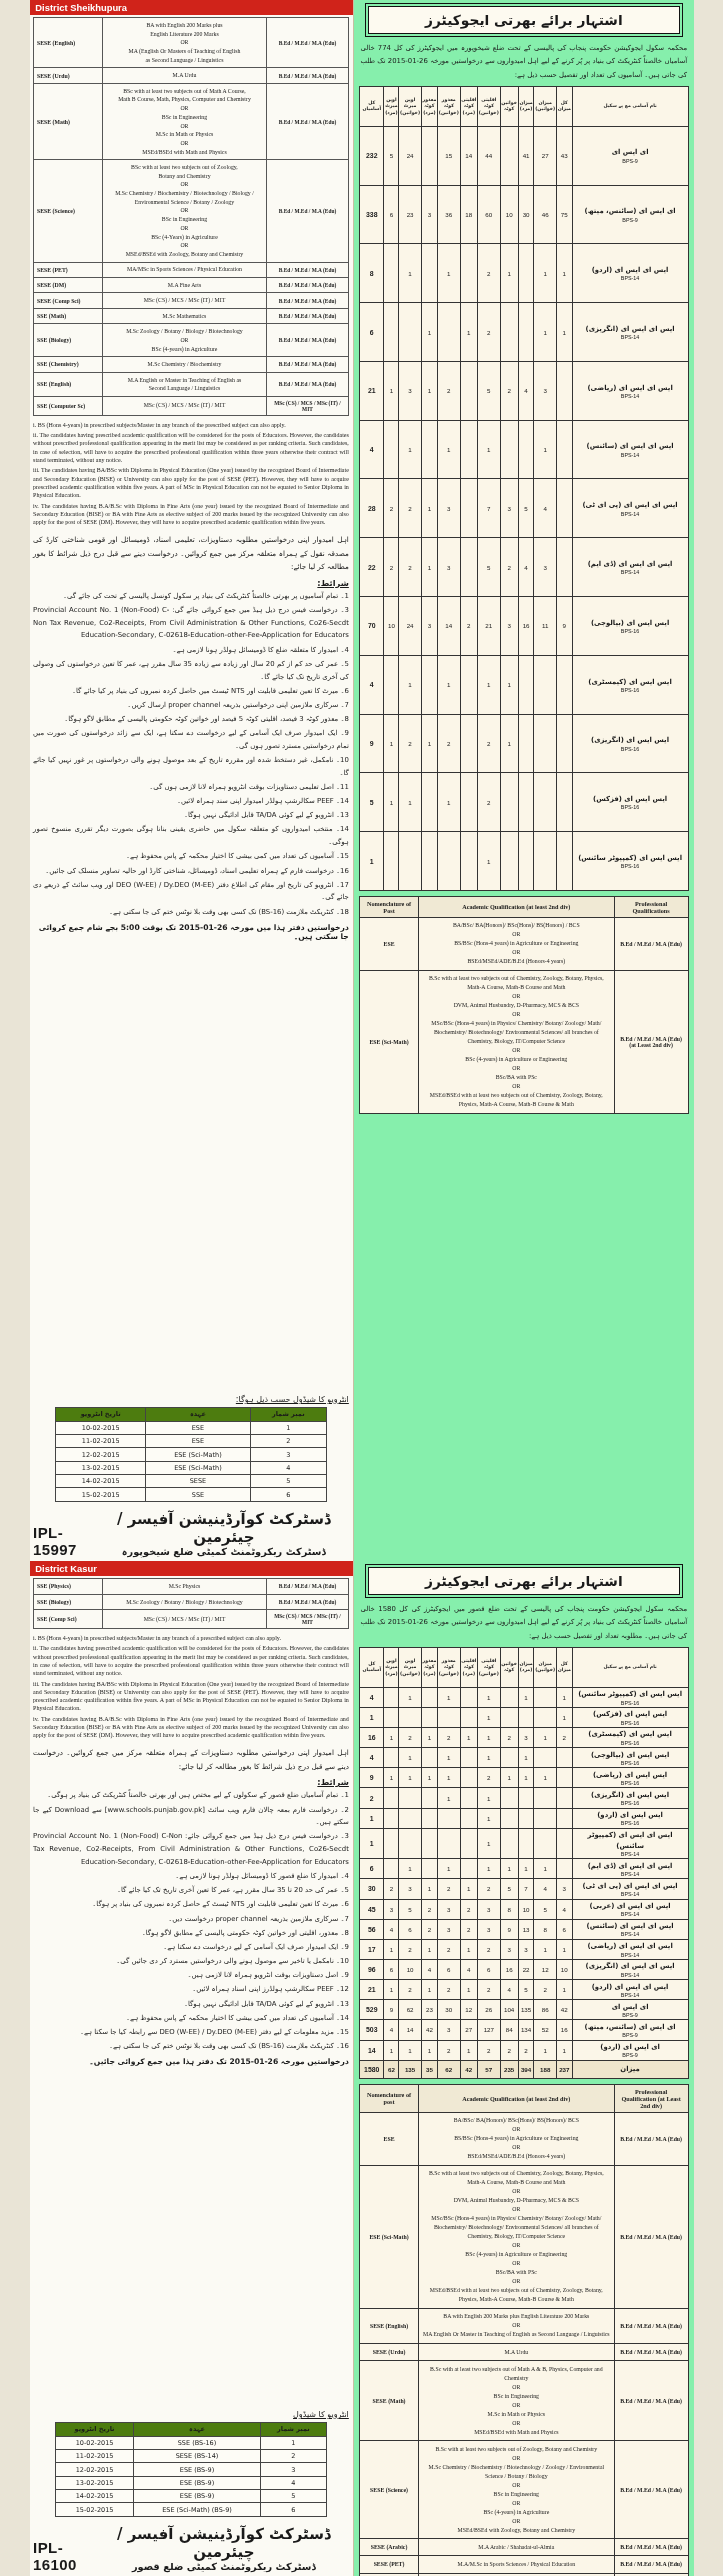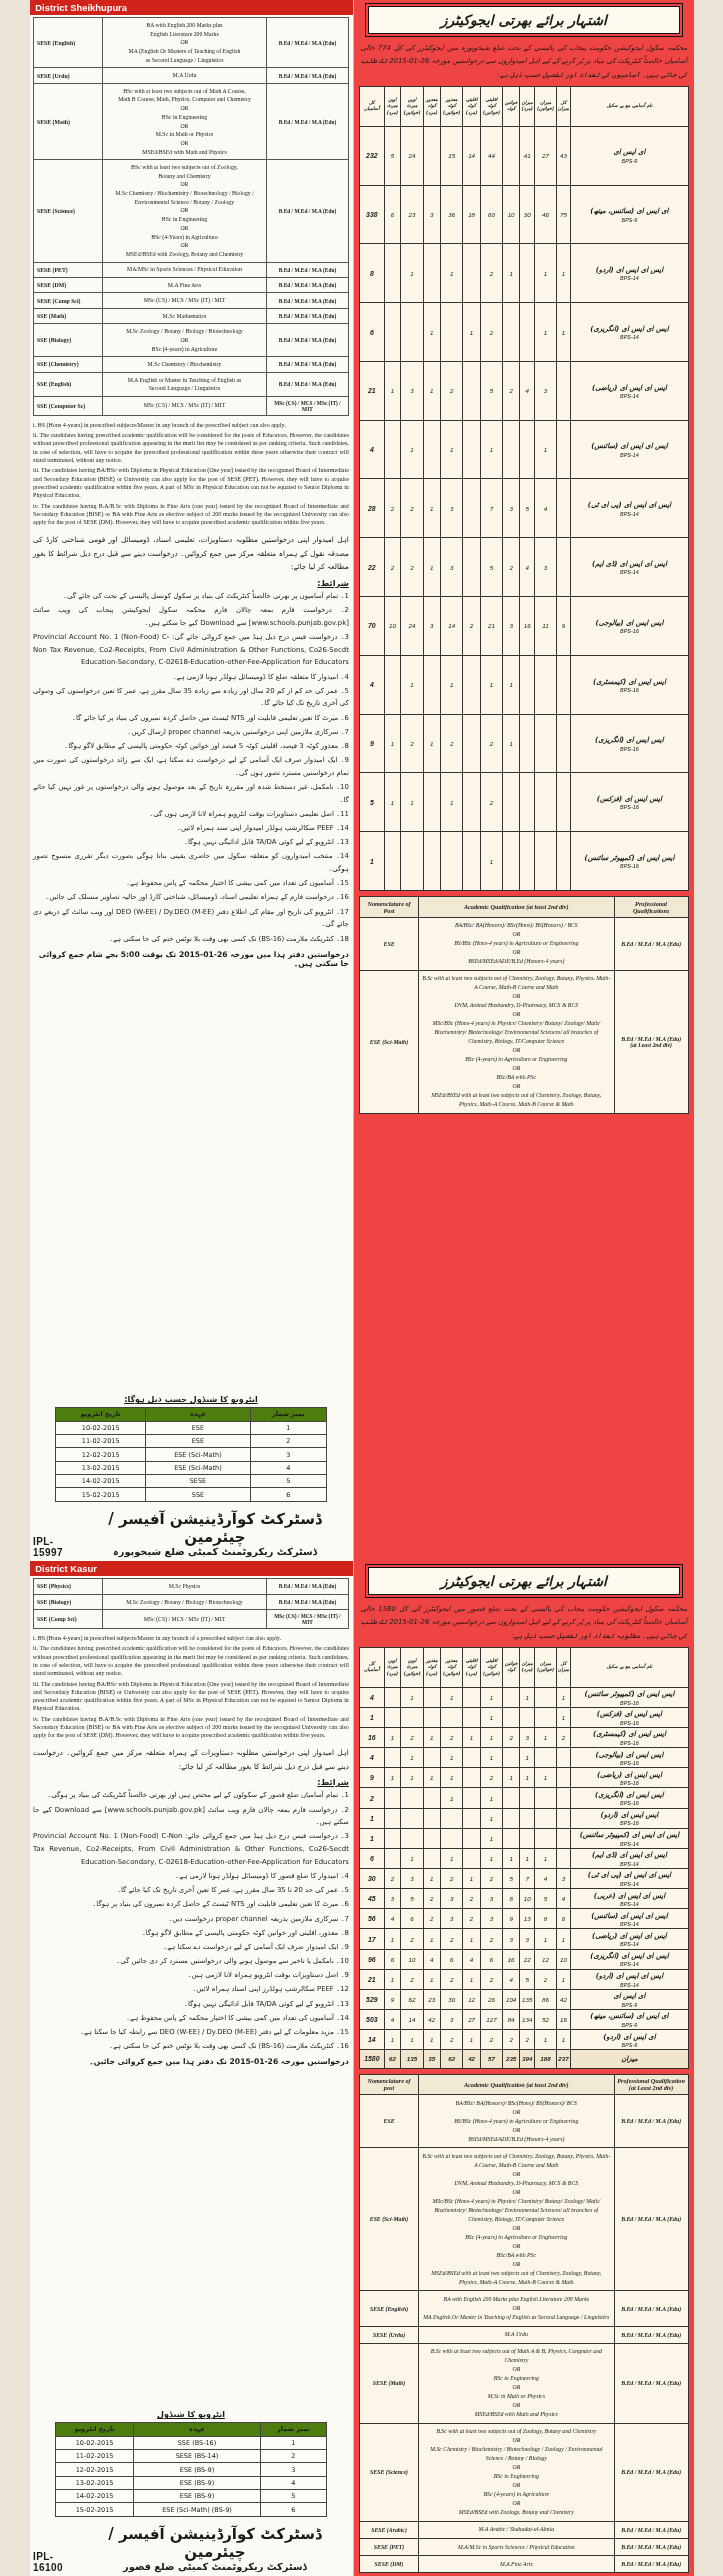--- a/index.html
+++ b/index.html
@@ -5,22 +5,22 @@
 <style>
   html,body{margin:0;padding:0;background:#e9e4d6;}
   .page{width:664px;height:2576px;margin:0 auto;background:#f5efdf;overflow:hidden;
         font-family:"Liberation Serif",serif;color:#1a1a1a;position:relative;}
   .district{display:flex;overflow:hidden;}
   #sec-skp{height:1561px;}
   #sec-kasur{height:1015px;}
 
   .col-left{width:354px;background:#fbfaf4;border-right:0.7px solid #c8bfa4;box-sizing:border-box;
             padding:0 4.3px 2.9px 3.6px;display:flex;flex-direction:column;overflow:hidden;}
-  .col-right{width:370px;background:#ef4444;box-sizing:border-box;padding:3.6px 5px;display:flex;
-             flex-direction:column;overflow:hidden;font-style:italic;}
+  .col-right{width:370px;background:#86efac;box-sizing:border-box;padding:3.6px 5px;display:flex;
+             flex-direction:column;overflow:hidden;}
 
   .red-bar{background:#d0231a;color:#fff;font-family:"Liberation Sans",sans-serif;font-weight:bold;
            font-size:9.4px;line-height:15px;height:15px;padding:0 5.8px;margin:0 -4.3px 2.2px -3.6px;}
 
   
   .qual-table{width:100%;border-collapse:collapse;font-size:5.8px;}
   .qual-table td{border:0.7px solid #555;padding:2.9px 2.9px;vertical-align:middle;}
   .qual-table td.post{width:62px;font-weight:bold;}
   .qual-table td.acad{text-align:center;white-space:pre-line;line-height:1.5;}
   .qual-table td.prof{width:75px;text-align:center;font-weight:bold;font-size:5.4px;}
@@ -28,27 +28,27 @@
   .conds{margin-top:2.9px;}
   .cond{font-size:6px;line-height:1.38;text-align:justify;margin:2.2px 0;}
 
   .urdu{direction:rtl;font-family:"DejaVu Sans","Liberation Sans",sans-serif;}
   .u-intro{font-size:7.2px;line-height:1.9;text-align:justify;margin:4.3px 0 1.4px;}
   .u-head{font-weight:bold;font-size:8.3px;text-decoration:underline;margin:3.6px 0 2.2px;}
   .u-item{font-size:6.9px;line-height:1.85;text-align:justify;margin:0 0 1.4px;}
   .u-date{font-weight:bold;font-size:7.6px;margin:4.3px 0 1.4px;}
 
   .sched{margin-top:auto;}
-  .sched-title{font-weight:bold;font-size:8px;text-align:center;text-decoration:underline;margin:5.8px 0 2.9px;}
+  .sched-title{font-weight:normal;font-size:8px;text-align:right;text-decoration:underline;margin:5.8px 0 2.9px;}
   .sched table{width:86%;margin:0 auto;border-collapse:collapse;font-size:6.5px;background:#fdfcf6;}
   .sched th,.sched td{border:0.7px solid #444;padding:2.2px 2.9px;text-align:center;}
   .sched th{background:#4d7c0f;}
 
   .sig-row{display:flex;align-items:flex-end;justify-content:space-between;margin-top:7.2px;}
-  .ipl{font-family:"Liberation Sans",sans-serif;font-weight:bold;font-size:10px;letter-spacing:0.4px;}
+  .ipl{font-family:"Liberation Sans",sans-serif;font-weight:bold;font-size:15px;letter-spacing:0.4px;}
   .sig{text-align:center;font-weight:bold;}
   .sig p{margin:0.7px 0;font-size:15px;}
   .sig p:last-child{font-size:9.8px;}
 
   
   .ad-title-box{border:1.4px solid #111;outline:0.7px solid #111;outline-offset:2.2px;background:#fdfaf0;
                 text-align:center;font-weight:bold;font-size:13.8px;padding:5px 2.9px;margin:2.9px 8.7px 6.5px;}
   .ad-intro{font-size:6.9px;line-height:1.9;text-align:justify;margin:1.4px 1.4px 4.3px;}
 
   .num-table{width:100%;border-collapse:collapse;direction:ltr;font-family:"Liberation Sans",sans-serif;
@@ -196,21 +196,20 @@
           <p class="cond">iv. The candidates having B.A/B.Sc with Diploma in Fine Arts (one year) issued by the recognized Board of Intermediate and Secondary Education (BISE) or BA with Fine Arts as elective subject of 200 marks issued by the recognized University can also apply for the post of SESE (DM). However, they will have to acquire prescribed academic qualification within five years.</p>
         </div>
 
       <div class="urdu" dir="rtl">
         <p class="u-intro">اہل امیدوار اپنی درخواستیں مطلوبہ دستاویزات، تعلیمی اسناد، ڈومیسائل اور قومی شناختی کارڈ کی مصدقہ نقول کے ہمراہ متعلقہ مرکز میں جمع کروائیں۔ درخواست دینے سے قبل درج ذیل شرائط کا بغور مطالعہ کر لیا جائے:</p>
         <p class="u-head">شرائط:</p>
         <div>
 
             <p class="u-item">1۔ تمام آسامیوں پر بھرتی خالصتاً کنٹریکٹ کی بنیاد پر سکول کونسل پالیسی کے تحت کی جائے گی۔</p>
 
-            <p class="u-item">2۔ درخواست فارم بمعہ چالان فارم محکمہ سکول ایجوکیشن پنجاب کی ویب سائٹ [www.schools.punjab.gov.pk] سے Download کیے جا سکتے ہیں۔</p>
 
             <p class="u-item">3۔ درخواست فیس درج ذیل ہیڈ میں جمع کروائی جائے گی: Provincial Account No. 1 (Non-Food) C-Non Tax Revenue, Co2-Receipts, From Civil Administration &amp; Other Functions, Co26-Secdt Education-Secondary, C-02618-Education-other-Fee-Application for Educators</p>
 
             <p class="u-item">4۔ امیدوار کا متعلقہ ضلع کا ڈومیسائل ہولڈر ہونا لازمی ہے۔</p>
 
             <p class="u-item">5۔ عمر کی حد کم از کم 20 سال اور زیادہ سے زیادہ 35 سال مقرر ہے، عمر کا تعین درخواستوں کی وصولی کی آخری تاریخ تک کیا جائے گا۔</p>
 
             <p class="u-item">6۔ میرٹ کا تعین تعلیمی قابلیت اور NTS ٹیسٹ میں حاصل کردہ نمبروں کی بنیاد پر کیا جائے گا۔</p>
 
             <p class="u-item">7۔ سرکاری ملازمین اپنی درخواستیں بذریعہ proper channel ارسال کریں۔</p>

